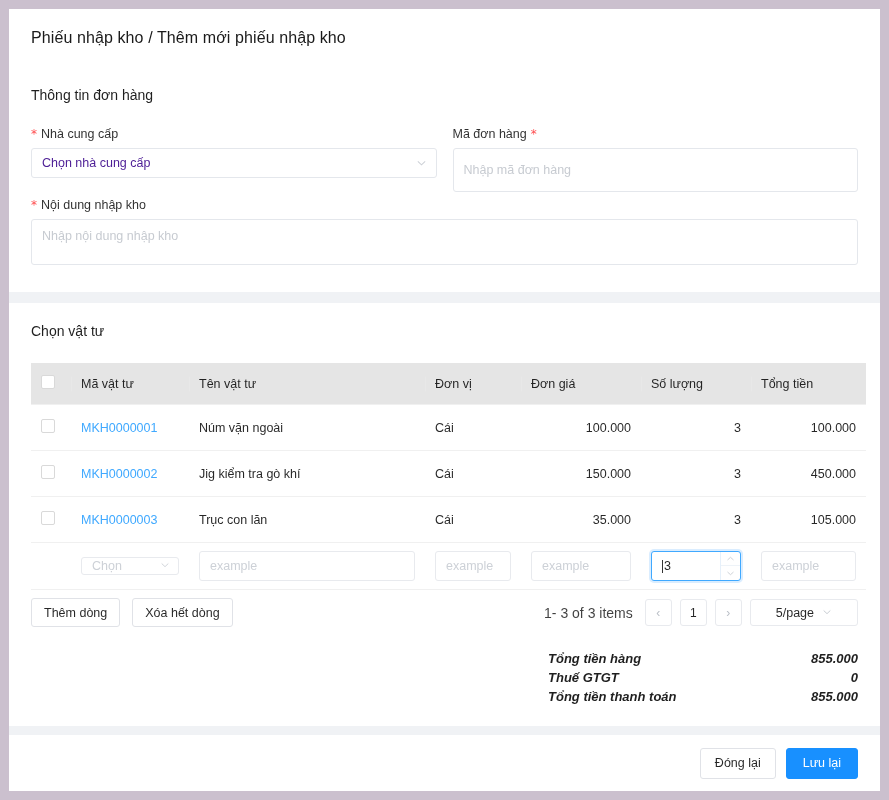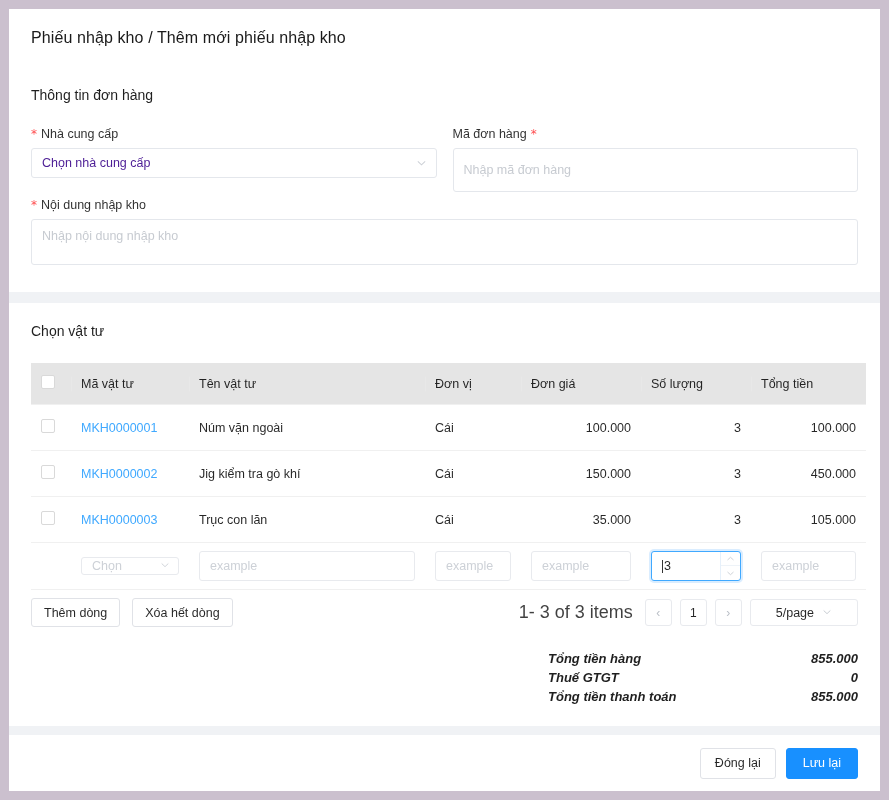--- a/index.html
+++ b/index.html
@@ -291,21 +291,21 @@
     cursor: pointer;
     white-space: nowrap;
   }
 
   .pagination {
     display: flex;
     align-items: center;
     gap: 8px;
   }
   .pg-info {
-    font-size: 18px;
+    font-size: 14px;
     color: rgba(0,0,0,0.75);
     margin-right: 4px;
   }
   .pg-btn {
     width: 27px;
     height: 27px;
     border: 1px solid #e8eaee;
     border-radius: 3px;
     background: #fff;
     display: flex;

